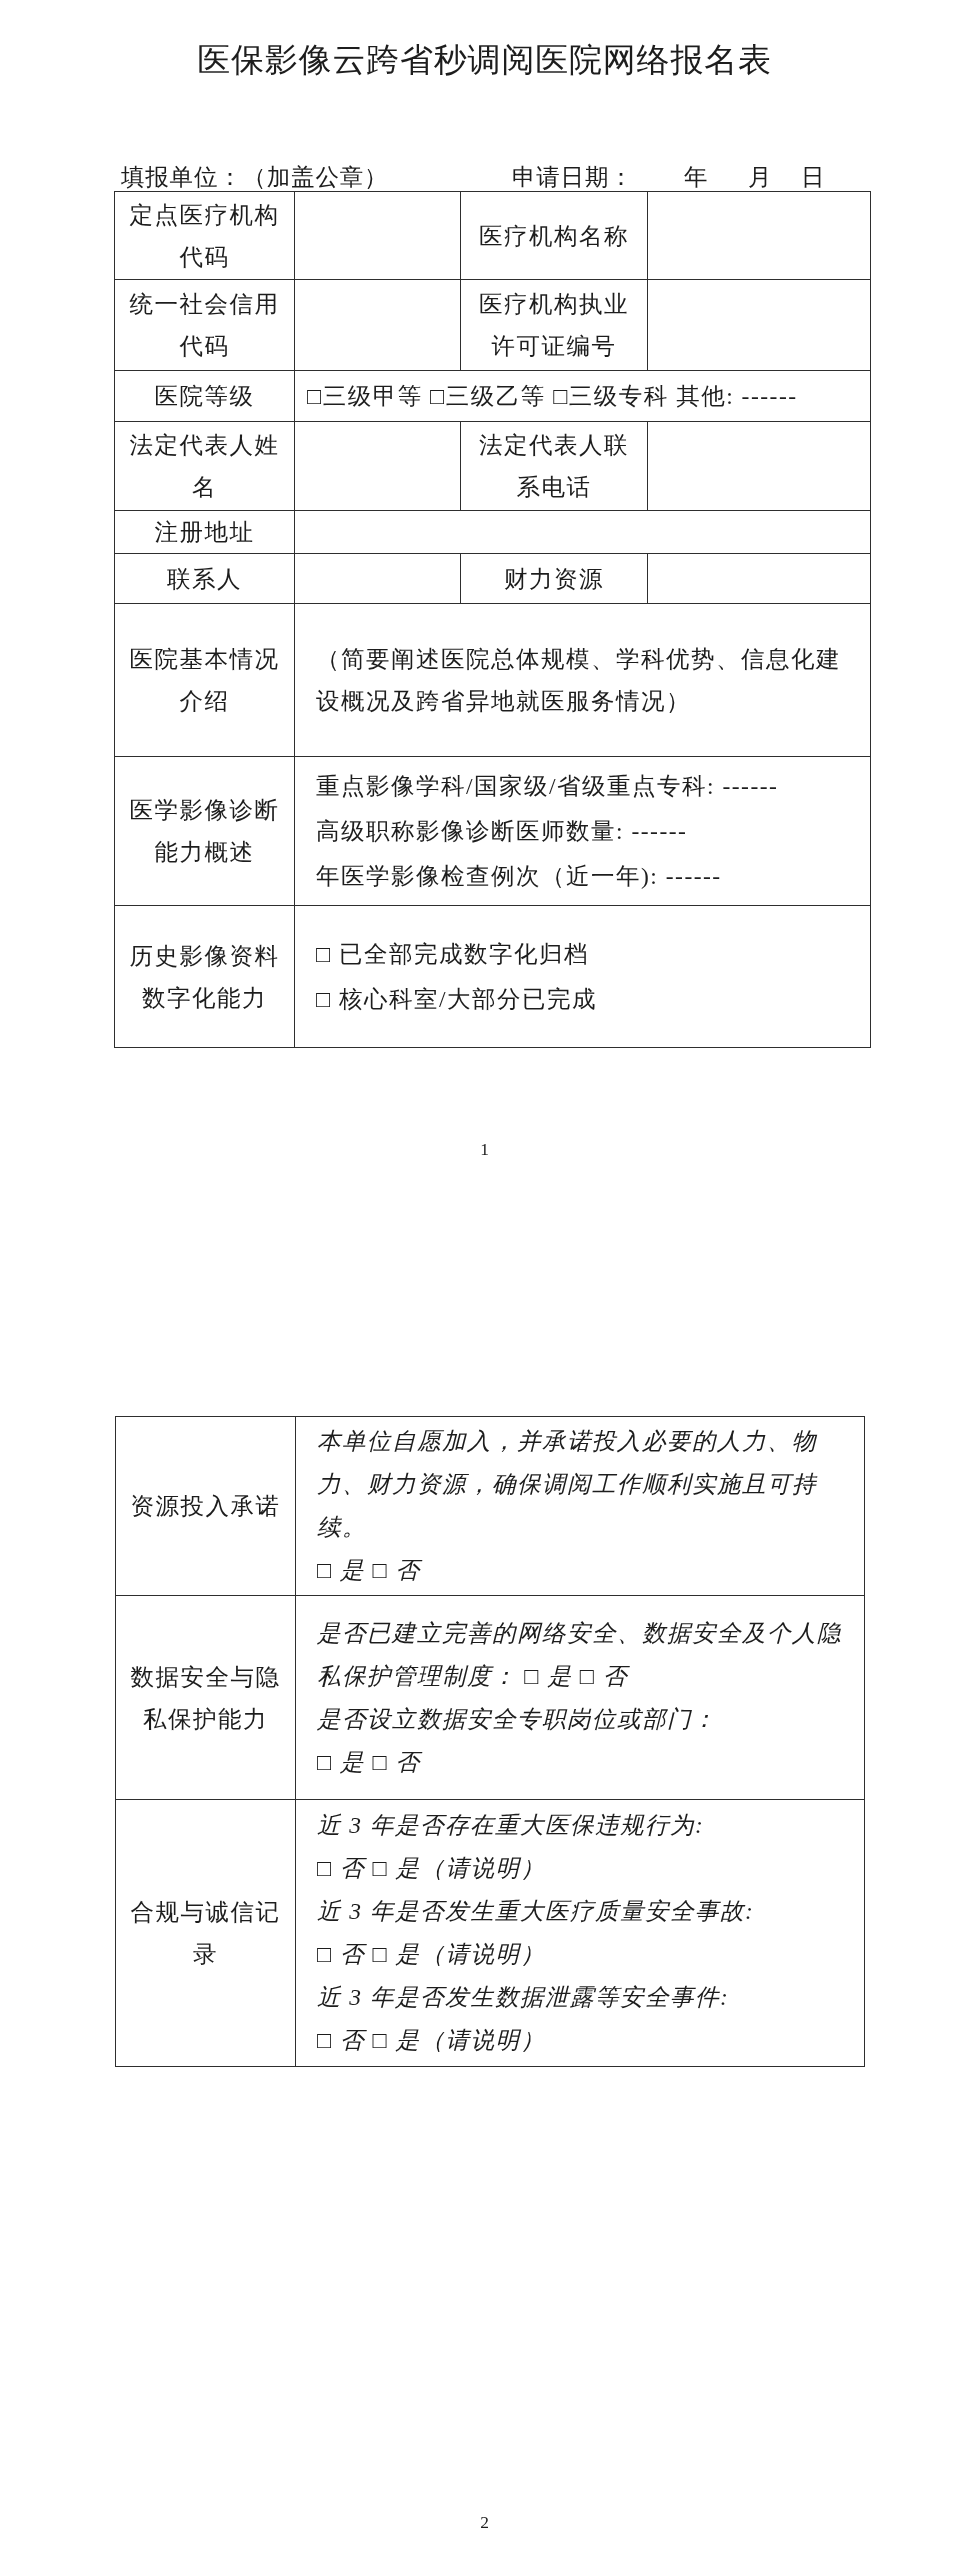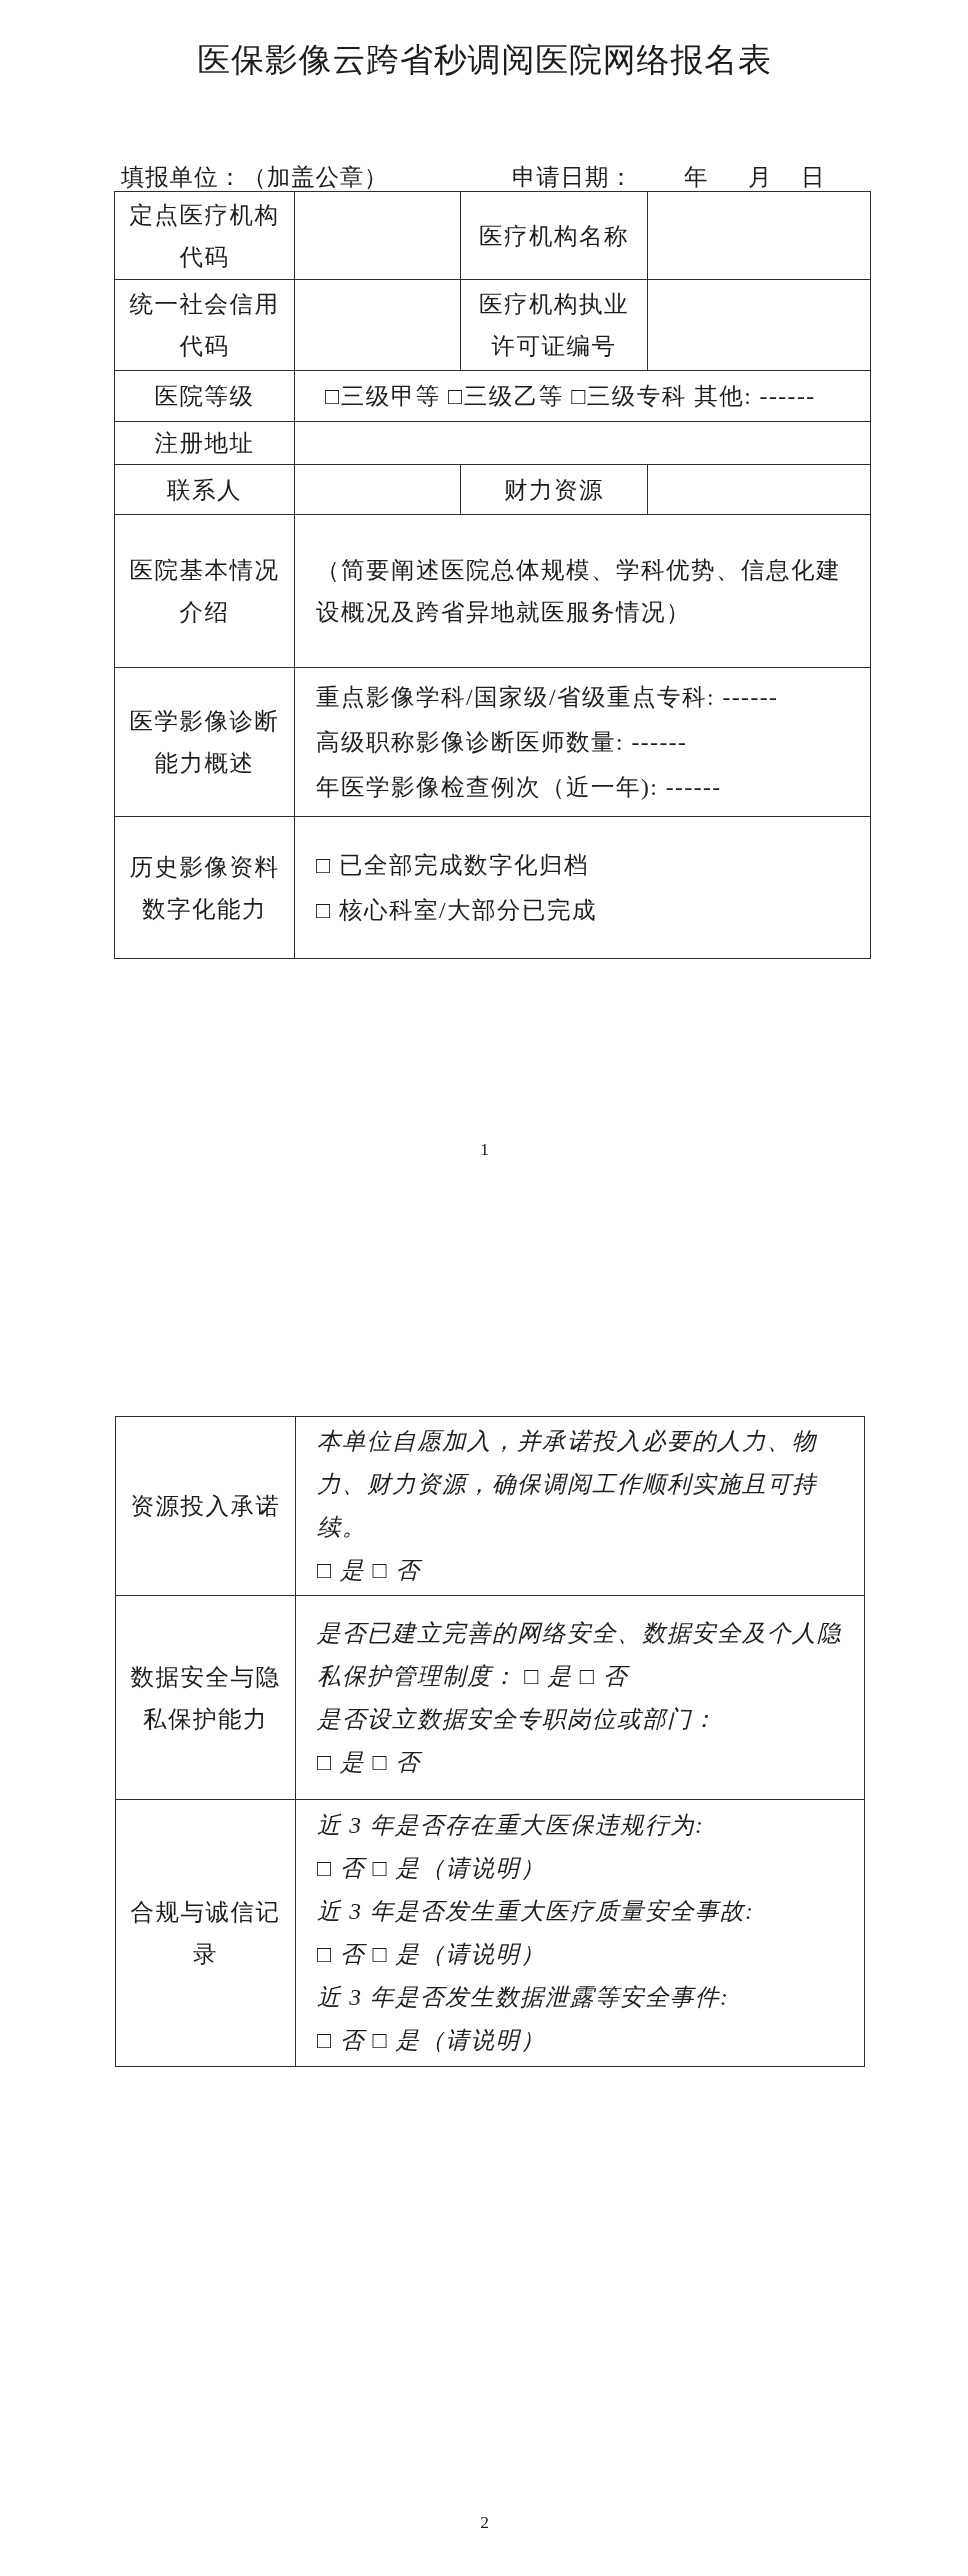--- a/index.html
+++ b/index.html
@@ -23,21 +23,21 @@
   .t1{left:114px;top:191px;width:755px;}
   .t2{left:115px;top:1416px;width:749px;}
   td{
     border:1.5px solid #2e2e2e;vertical-align:middle;
     font-size:23.5px;letter-spacing:1.5px;line-height:42px;padding:0;
     overflow:hidden;
   }
   .lbl{text-align:center;padding:0 10.6px;}
   .lbl.ta-l{text-align:center;}
   .con{text-align:left;padding:3px 16.7px 3px 21px;}
-  .con.opts{padding-left:30px;}
+  .con.opts{padding-left:12px;}
   .t1 .con div{line-height:45px;}
   .t2 .con{line-height:43px;font-style:italic;}
   .t2 .con div{line-height:43px;}
   .pageno{position:absolute;left:0;width:100%;text-align:center;font-size:17.4px;letter-spacing:0;}
   .p1{top:1139px;}
   .p2{top:2512px;}
 </style>
 </head>
 <body>
 
@@ -69,20 +69,26 @@
     </tr>
     <tr style="height:91px">
       <td class="lbl">统一社会信用代码</td>
       <td class="val"></td>
       <td class="lbl ta-l">医疗机构执业许可证编号</td>
       <td class="val"></td>
     </tr>
     <tr style="height:51px">
       <td class="lbl">医院等级</td>
       <td class="con opts" colspan="3">□三级甲等 □三级乙等 □三级专科 其他: ------</td>
+    </tr>
+    <tr style="height:89px">
+      <td class="lbl">法定代表人姓名</td>
+      <td class="val"></td>
+      <td class="lbl">法定代表人联系电话</td>
+      <td class="val"></td>
     </tr>
     <tr style="height:37px">
       <td class="lbl ta-l">注册地址</td>
       <td class="val" colspan="3"></td>
     </tr>
     <tr style="height:50px">
       <td class="lbl ta-l">联系人</td>
       <td class="val"></td>
       <td class="lbl">财力资源</td>
       <td class="val"></td>

